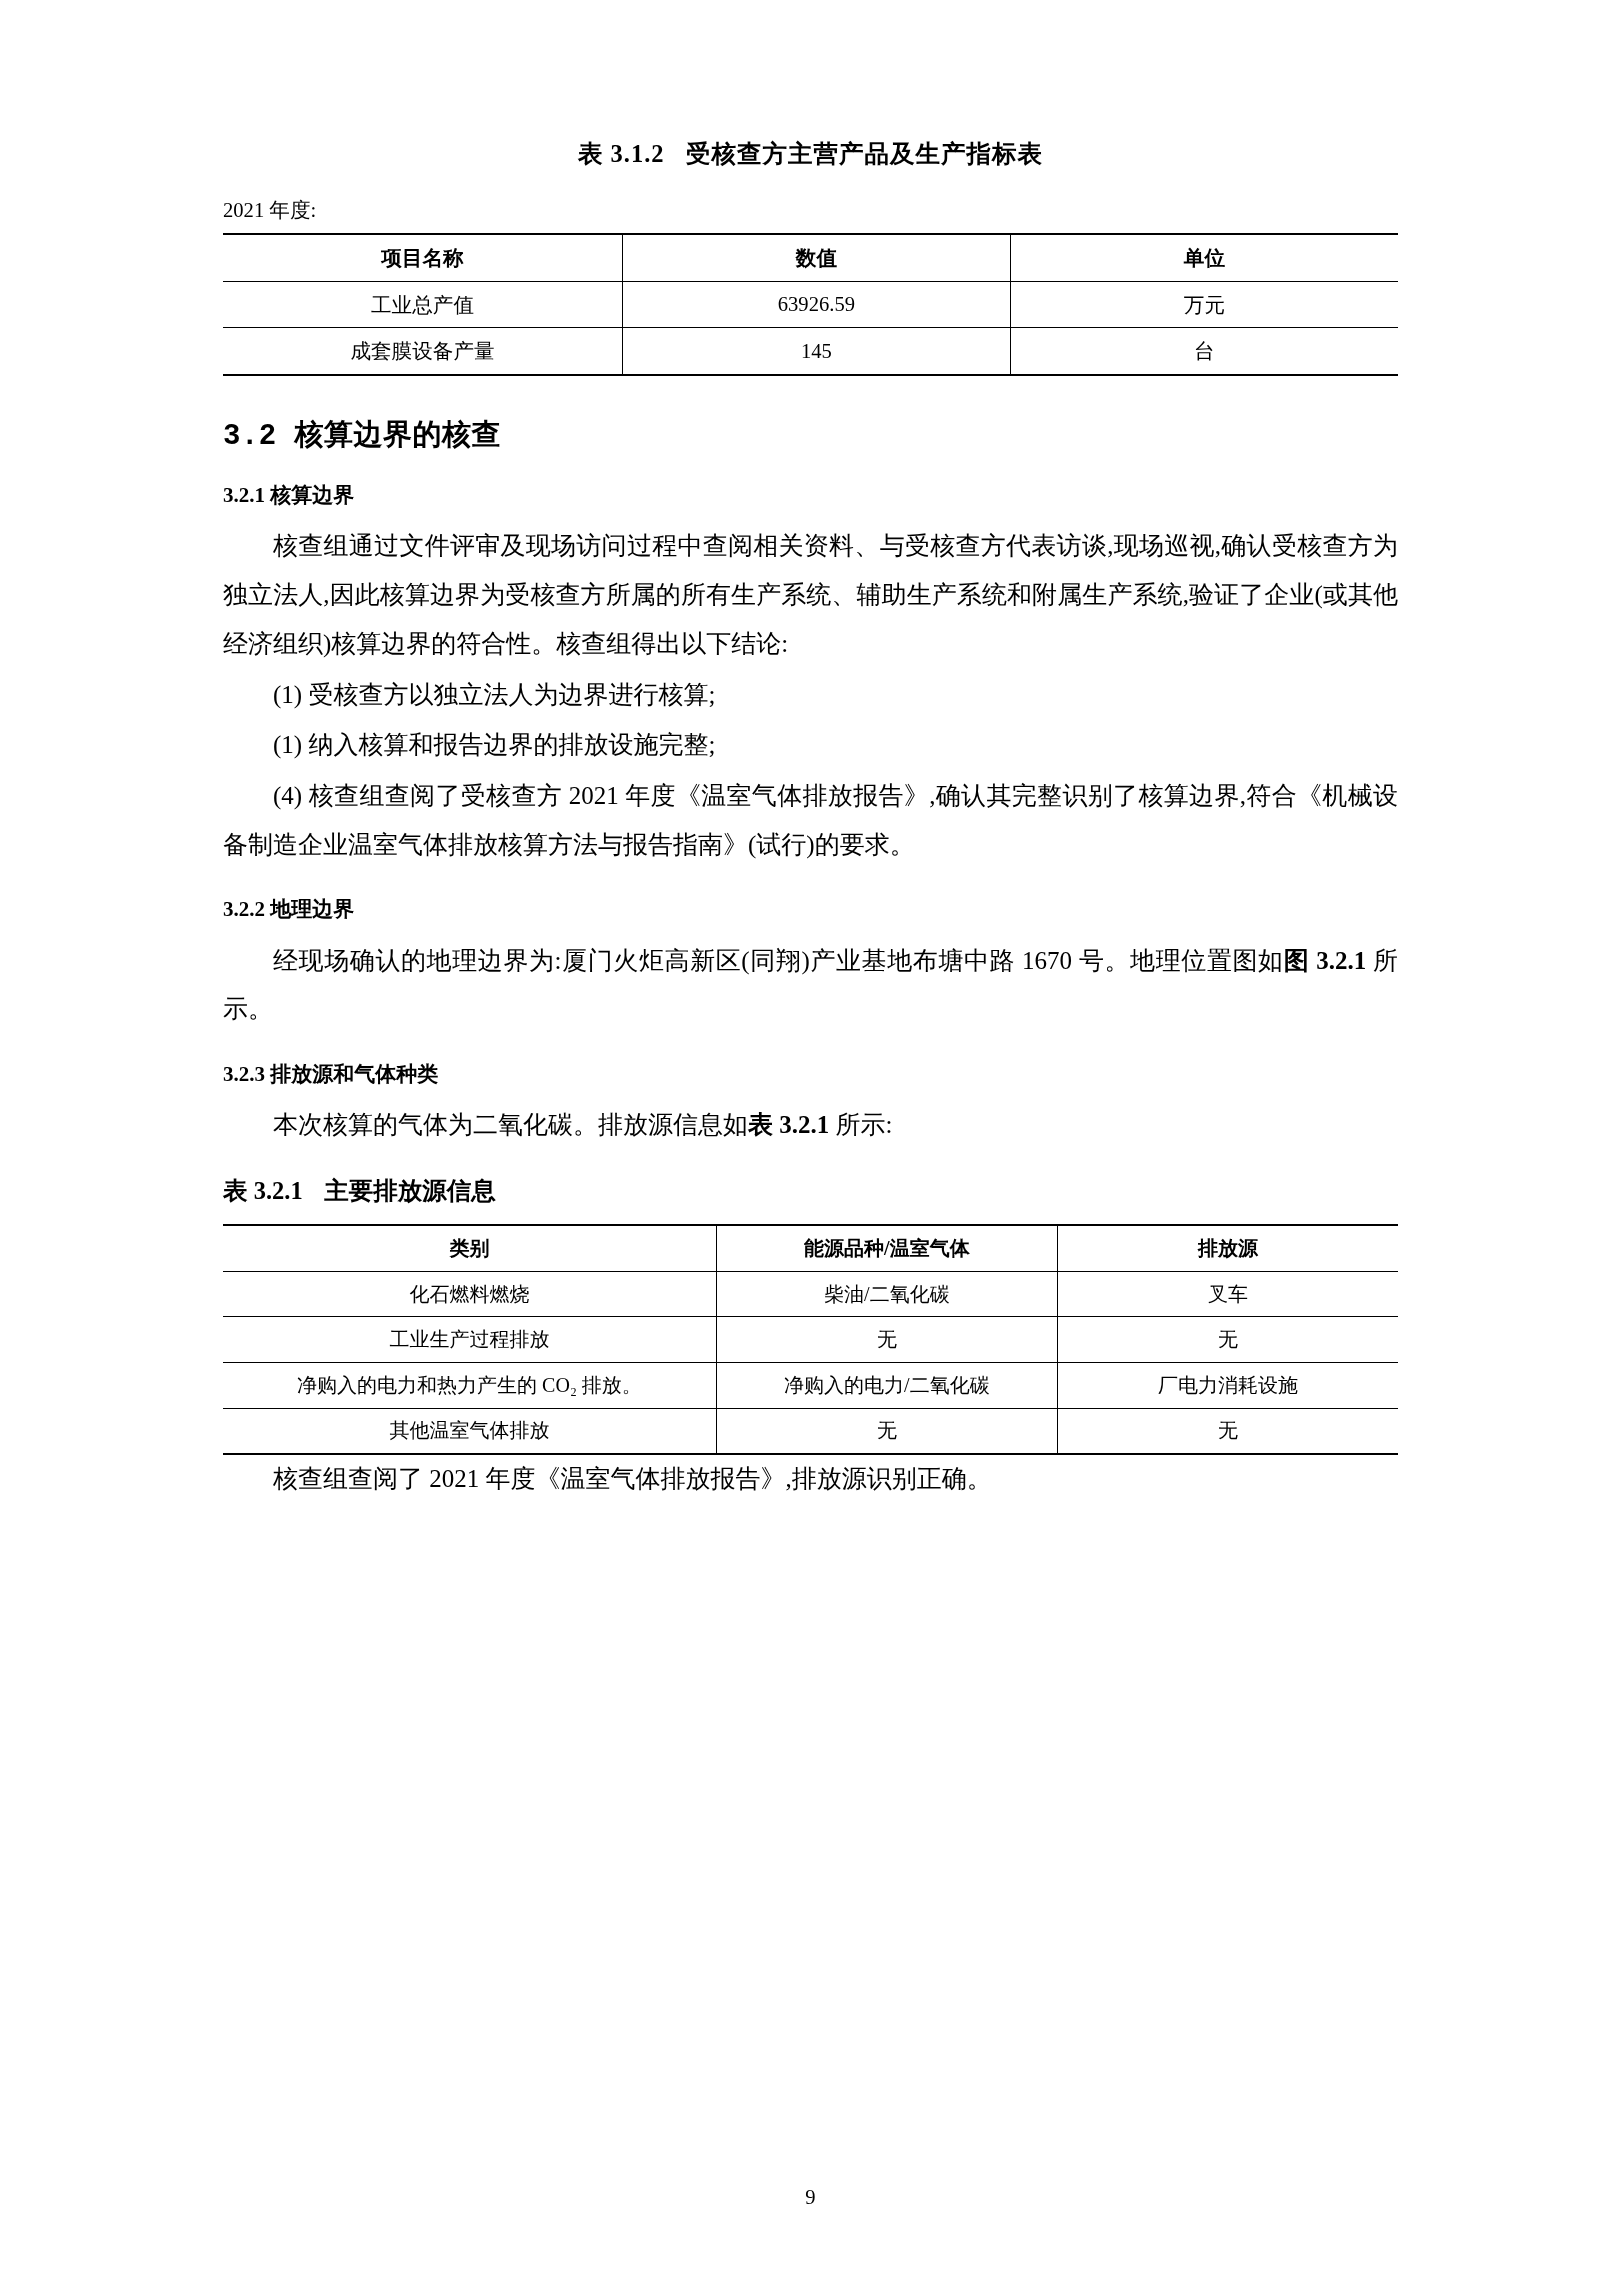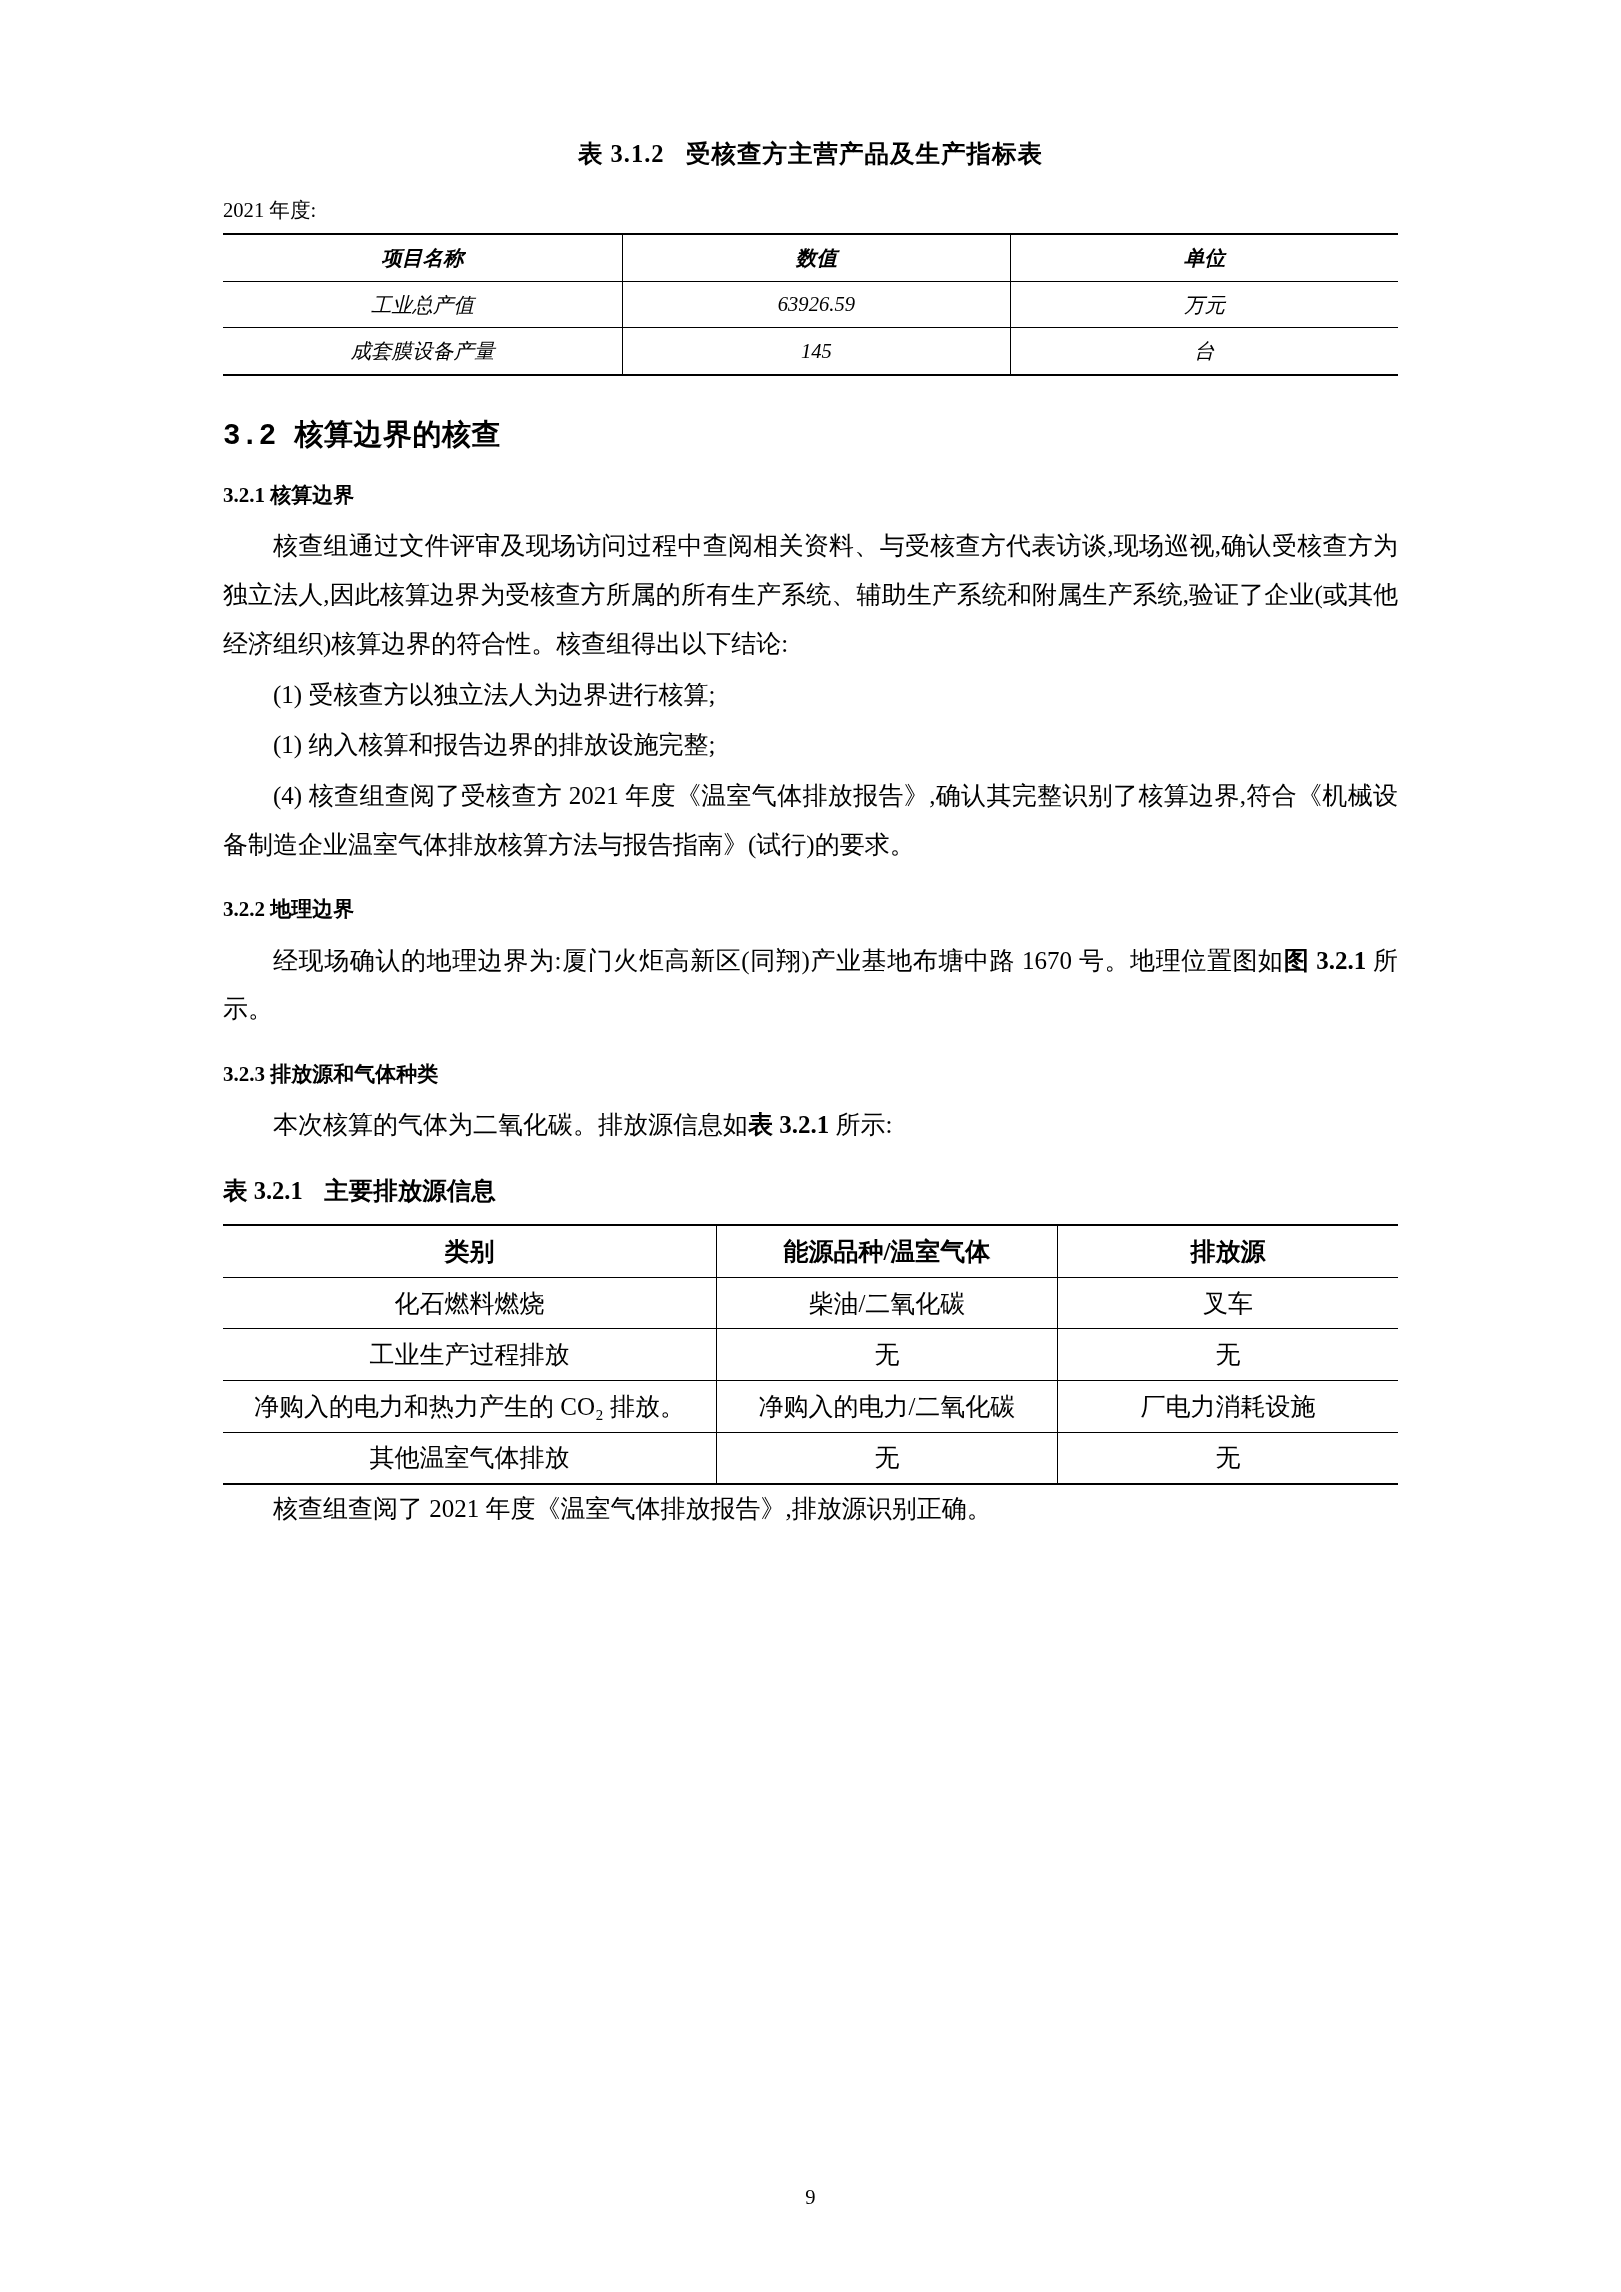--- a/index.html
+++ b/index.html
@@ -38,21 +38,20 @@
   table.doc-table {
     width: 100%;
     border-collapse: collapse;
     font-size: 20.6px;
   }
   table.doc-table td, table.doc-table th {
     border: 1px solid #000000;
     text-align: center;
     padding: 8.8px 3.9px;
     font-weight: normal;
-    font-style: italic;
   }
   table.doc-table thead th {
     font-weight: bold;
   }
   table.doc-table.heavy-edges {
     border-top: 2.9px solid #000;
     border-bottom: 2.9px solid #000;
   }
   table.doc-table.heavy-edges td:first-child,
   table.doc-table.heavy-edges th:first-child {
@@ -92,21 +91,21 @@
   }
   .caption2 {
     text-align: left;
     font-weight: bold;
     font-size: 24.5px;
     margin: 23.5px 0 17.6px 0;
   }
   .tbl2 {
     width: 100%;
     border-collapse: collapse;
-    font-size: 25px;
+    font-size: 20px;
     border-top: 2.9px solid #000;
     border-bottom: 2.9px solid #000;
   }
   .tbl2 th, .tbl2 td {
     border: 1px solid #000;
     border-left: none;
     border-right: none;
     text-align: center;
     padding: 8.8px 3.9px;
     font-weight: normal;

